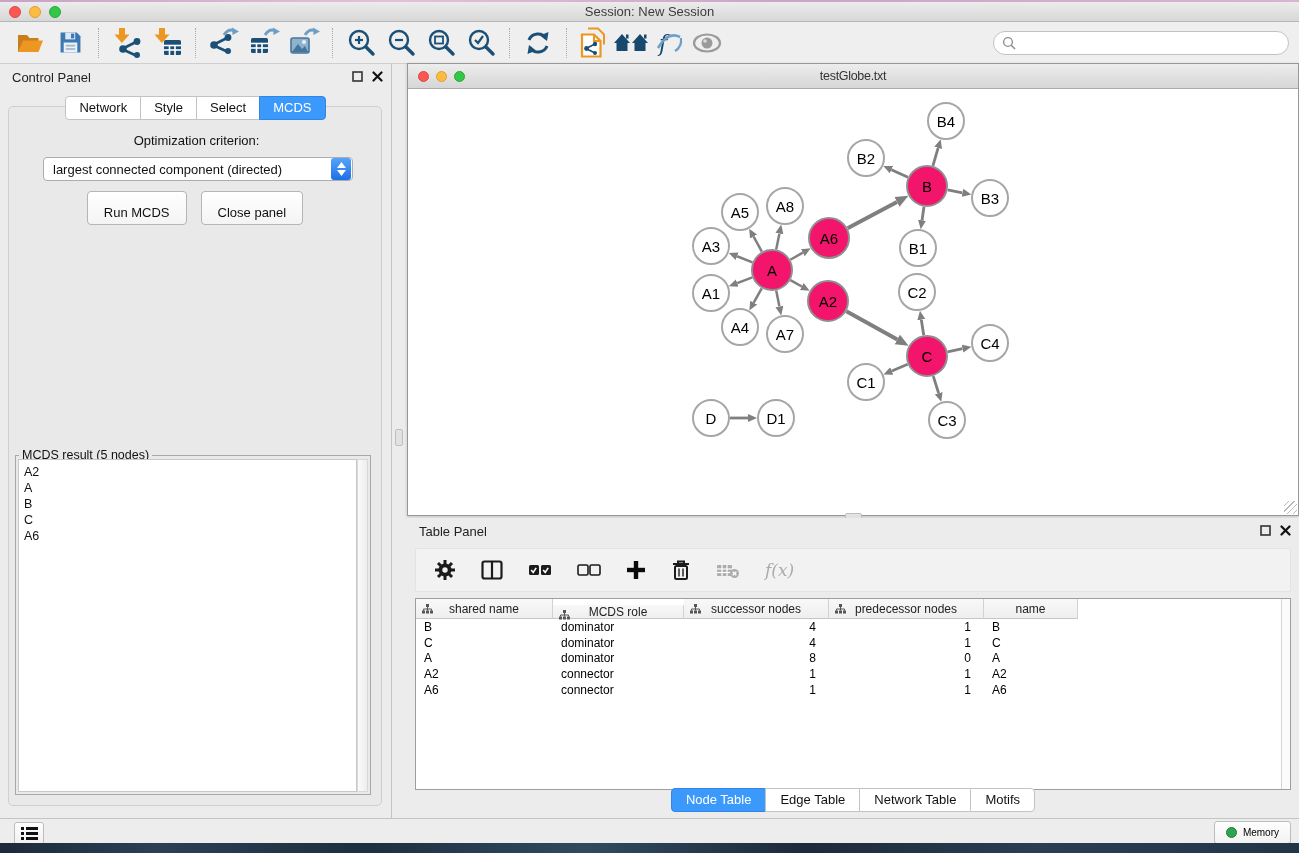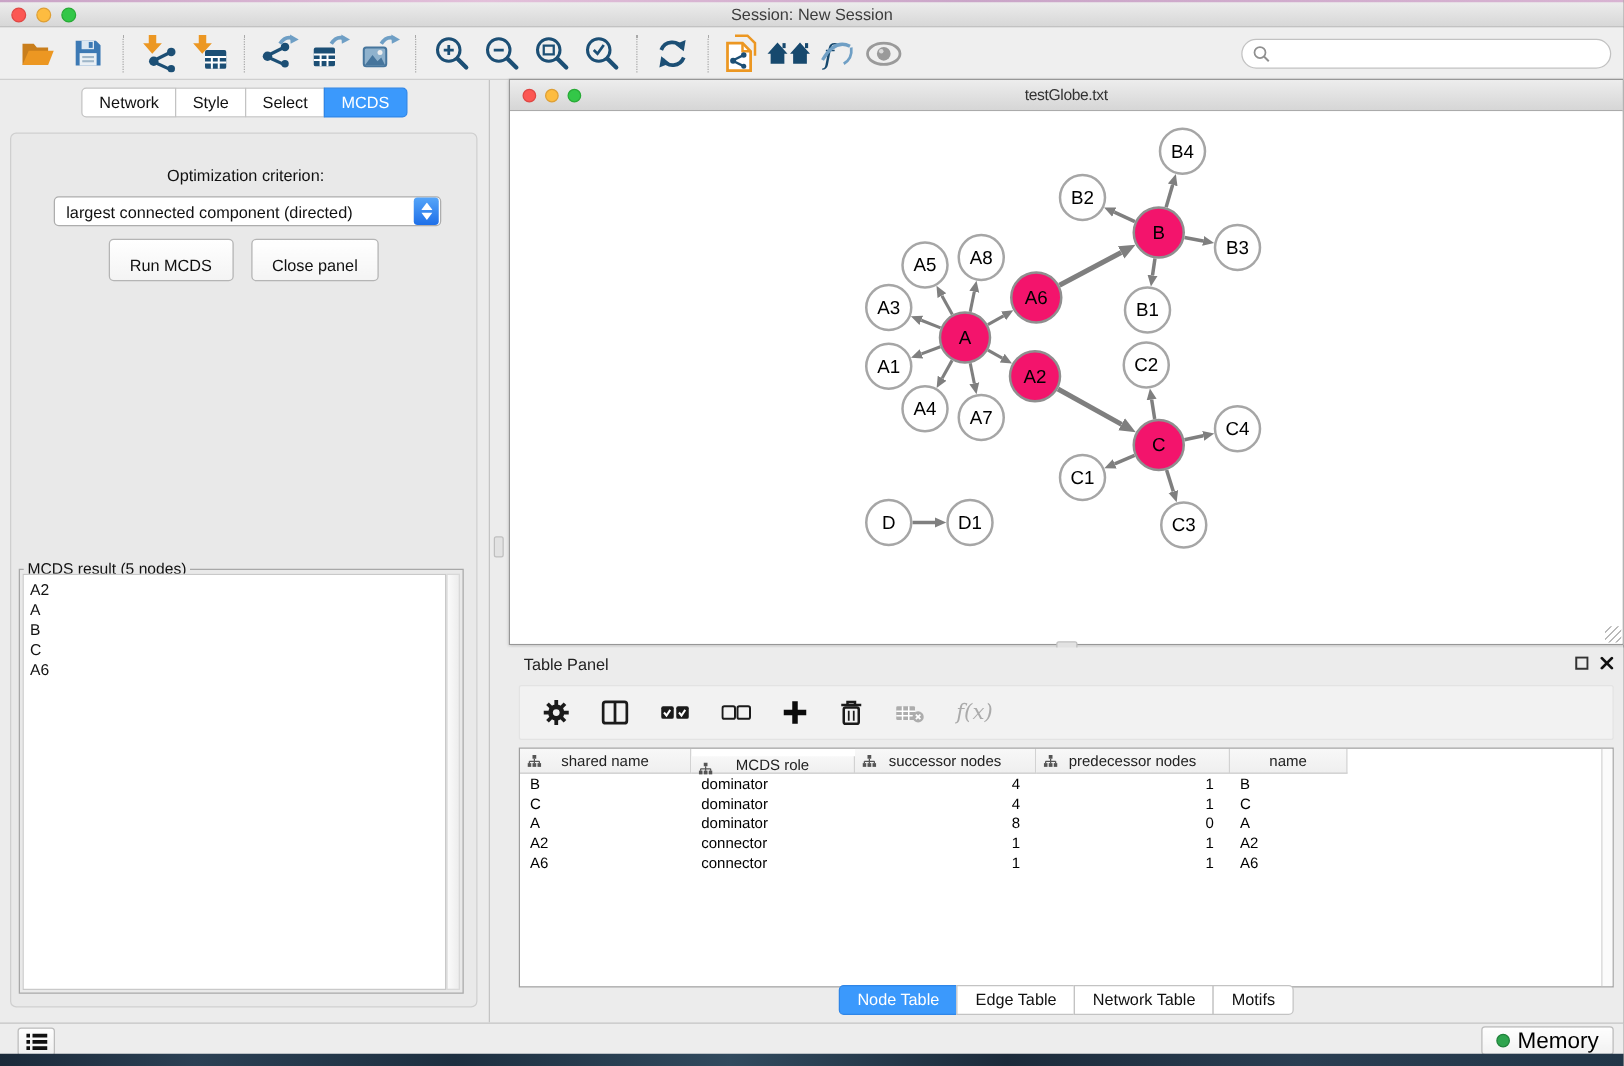--- a/index.html
+++ b/index.html
@@ -113,21 +113,21 @@
   .tp-tabs { position:absolute; left:0; right:0; bottom:6px; display:flex; justify-content:center; }
   .tp-tabs .tab { padding:3px 14px 4px; }
   
   .statusbar { position:absolute; left:0; bottom:10px; width:100%; height:25px;
     background:#EDEDED; border-top:1px solid #C4C4C4; }
   .sb-left-btn { position:absolute; left:14px; top:3px; width:30px; height:23px;
     background:linear-gradient(#FEFEFE,#F0F0F0); border:1px solid #BDBDBD; border-radius:3px;
     display:flex; align-items:center; justify-content:center; }
   .memory-btn { position:absolute; right:8px; top:2px; height:23px;
     background:linear-gradient(#FEFEFE,#F2F2F2); border:1px solid #BDBDBD; border-radius:3px;
-    display:flex; align-items:center; gap:6px; padding:0 11px; font-size:18px; color:#000; }
+    display:flex; align-items:center; gap:6px; padding:0 11px; font-size:10px; color:#000; }
   .memory-dot { width:11px; height:11px; border-radius:50%; background:var(--green,#2EA44E);
     border:1px solid #20813B; }
 </style>
 </head>
 <body>
 
 <div class="screen">
   <div class="desktop-top"></div>
 
   <div class="titlebar">
@@ -298,20 +298,34 @@
     <div class="searchbox">
       <svg width="14" height="14" viewBox="0 0 14 14">
         <circle cx="6" cy="6" r="4.4" fill="none" stroke="#8F8F8F" stroke-width="1.4"></circle>
         <line x1="9.2" y1="9.2" x2="13" y2="13" stroke="#8F8F8F" stroke-width="1.6"></line>
       </svg>
       <input placeholder="" style="">
     </div>
   </div>
 
   <div class="control-panel">
+    <div class="panel-head">
+      <span class="phtitle">Control Panel</span>
+      <span class="phicons">
+        <svg width="11" height="11" viewBox="0 0 11 11">
+            <rect x="1" y="1" width="9" height="9" fill="none" stroke="#333" stroke-width="1.6"></rect>
+          </svg>
+        <svg width="11" height="11" viewBox="0 0 11 11">
+            <g stroke="#111" stroke-width="2.2" stroke-linecap="round">
+              <line x1="1.5" y1="1.5" x2="9.5" y2="9.5"></line>
+              <line x1="9.5" y1="1.5" x2="1.5" y2="9.5"></line>
+            </g>
+          </svg>
+      </span>
+    </div>
     <div class="cp-tabs">
         <div class="tab">Network</div>
         <div class="tab">Style</div>
         <div class="tab">Select</div>
         <div class="tab active">MCDS</div>
       </div>
     <div class="cp-box">
       <div class="opt-label">Optimization criterion:</div>
       <div class="dropdown">
         <span class="ddtext">largest connected component (directed)</span>

